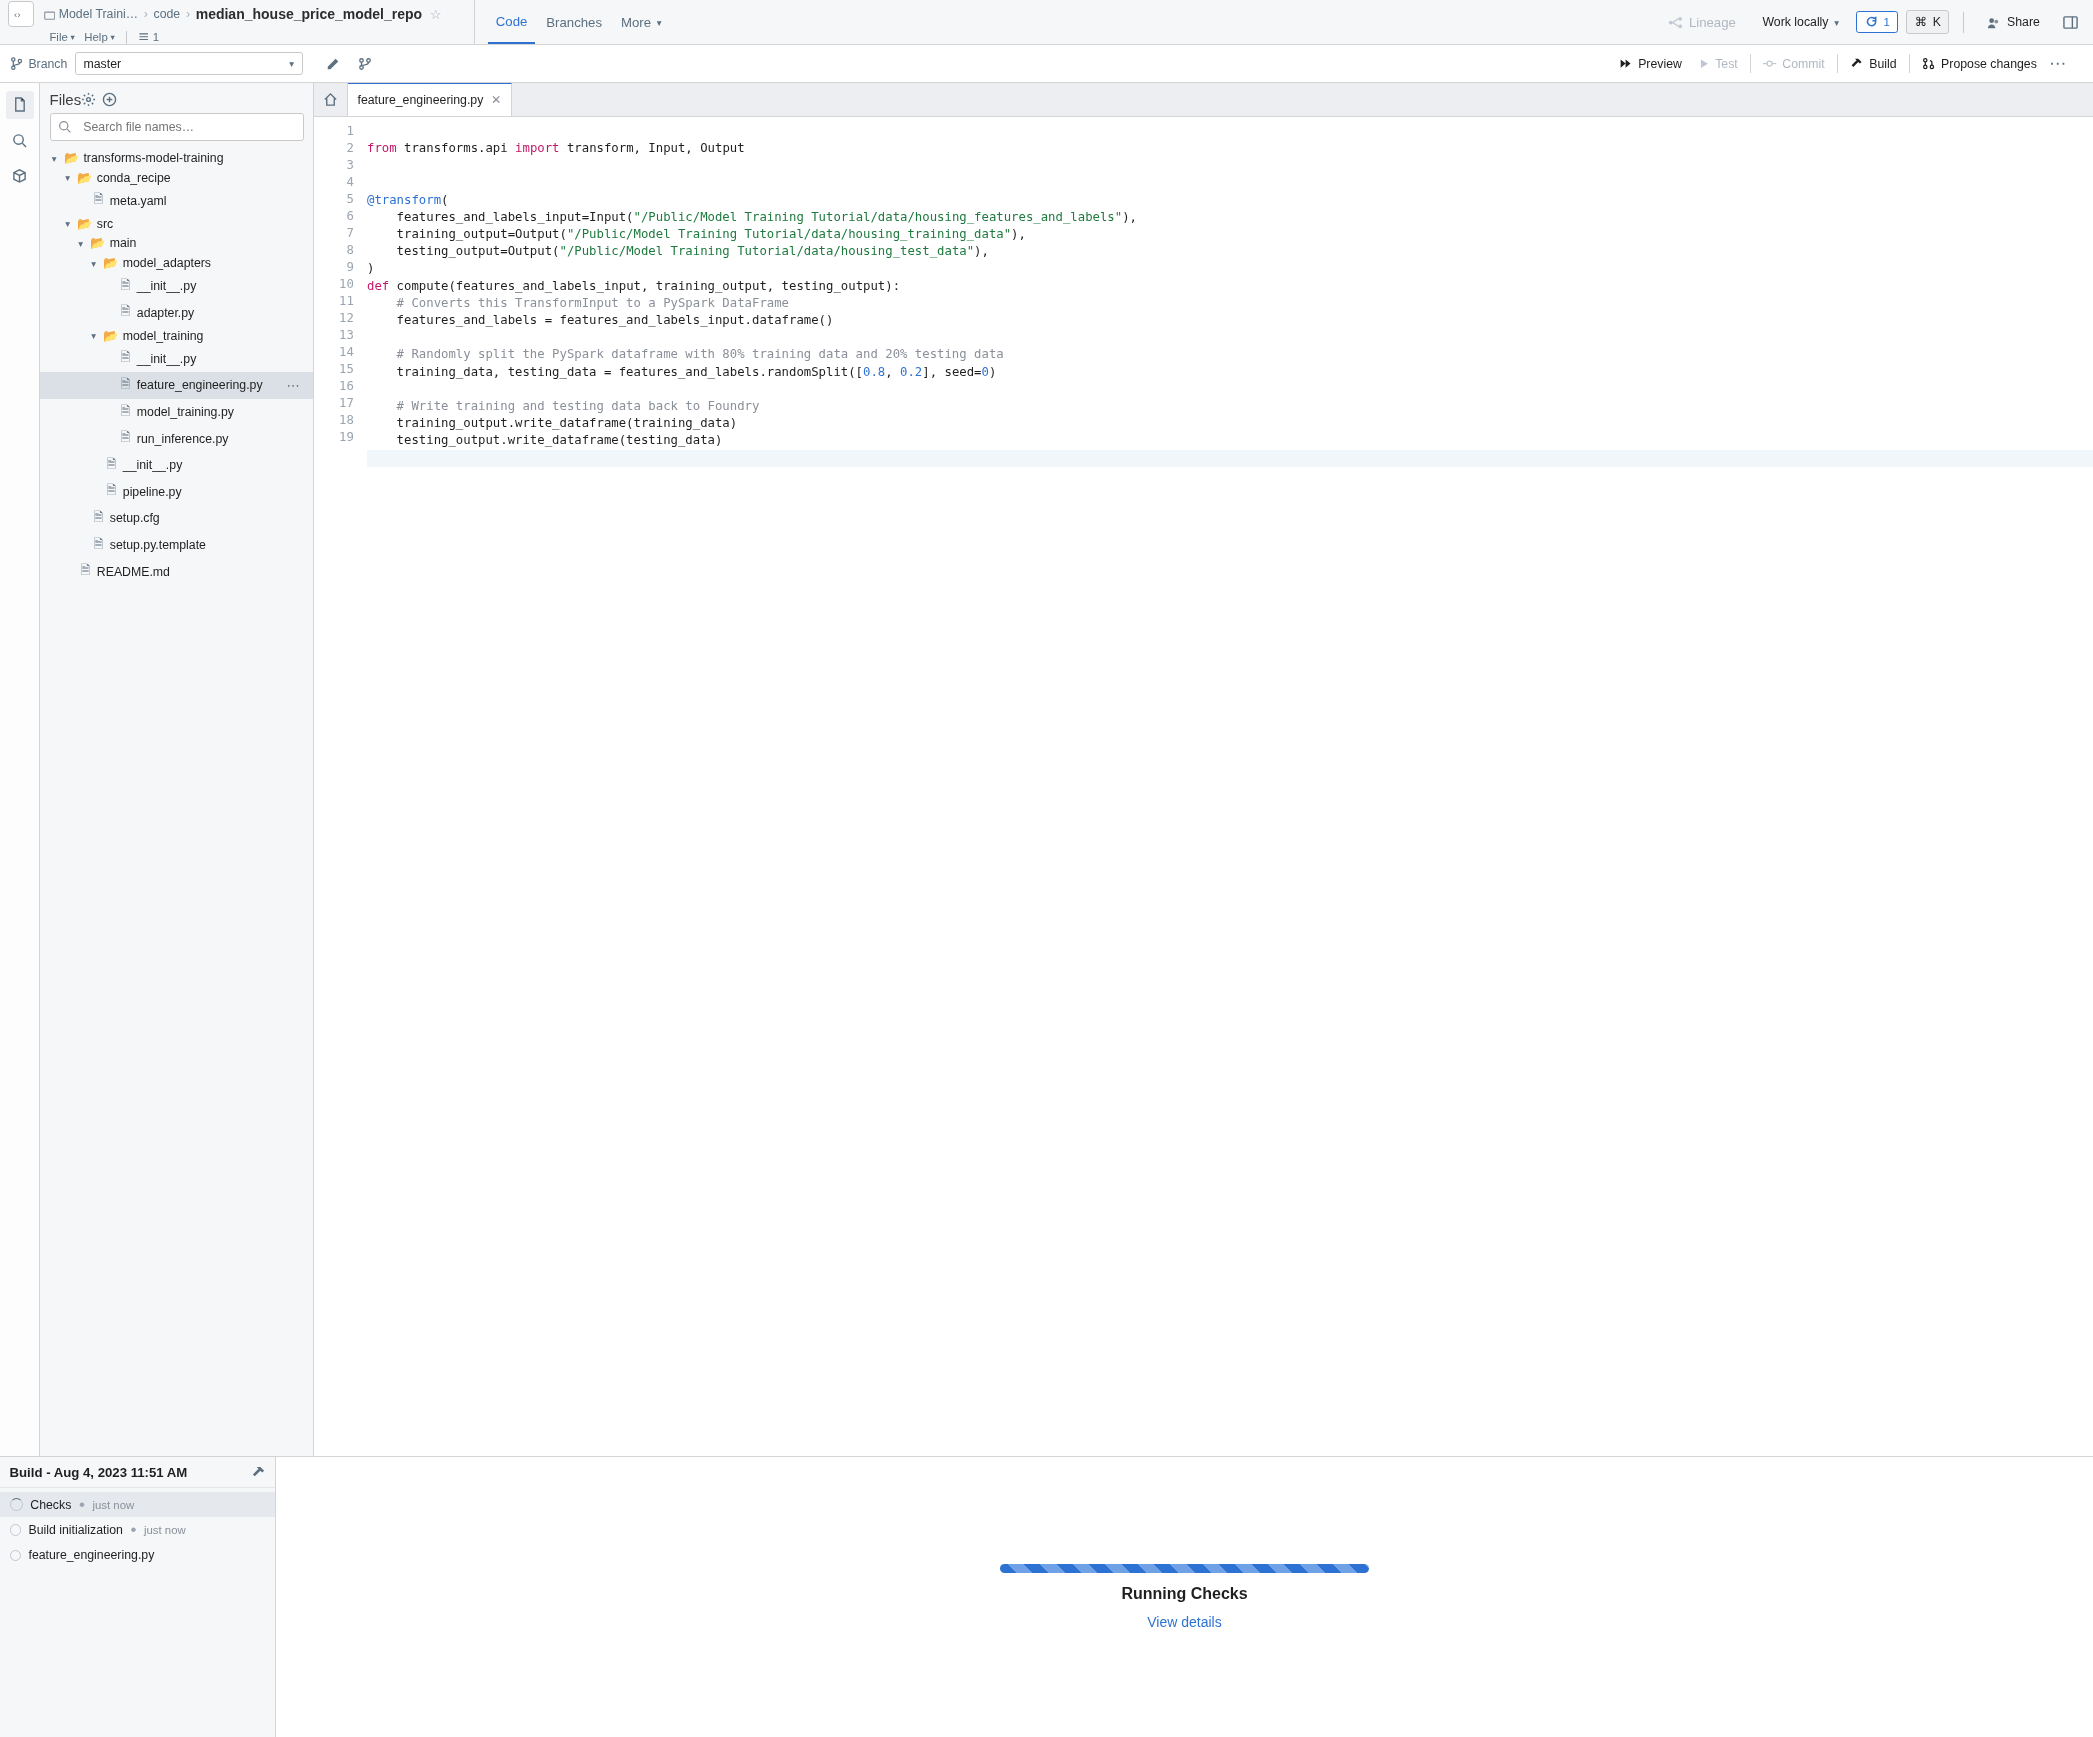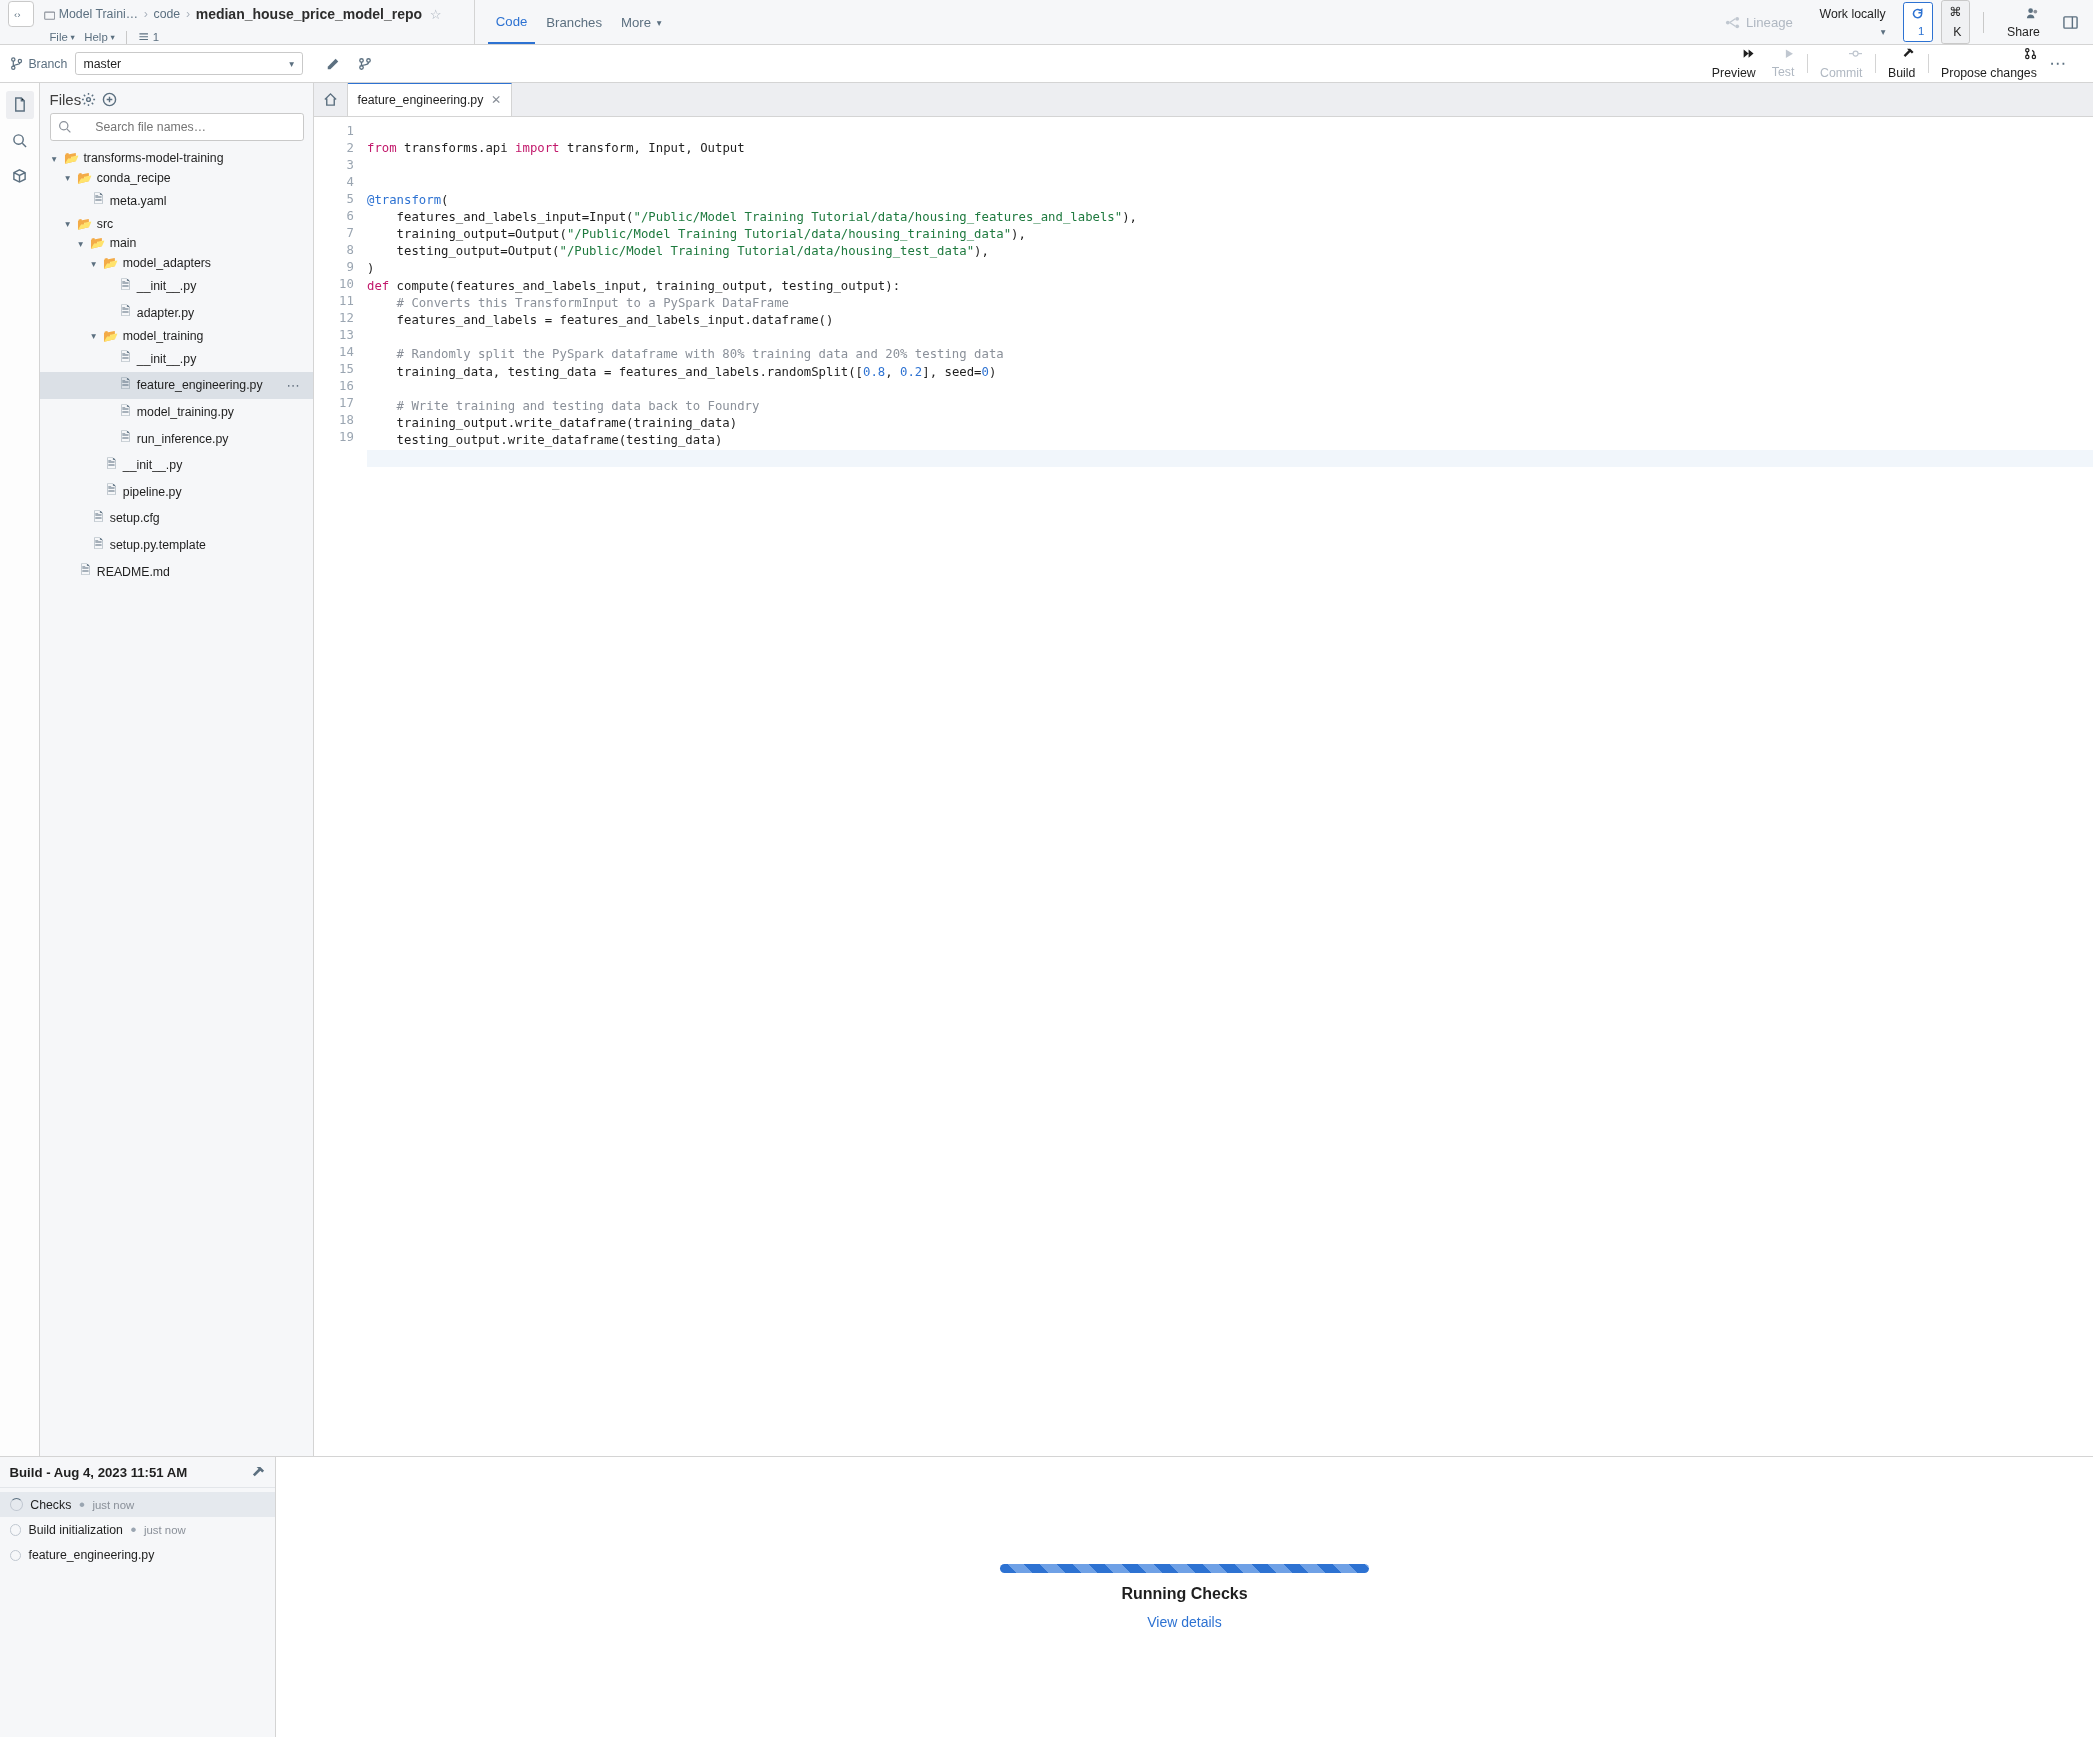--- a/index.html
+++ b/index.html
@@ -18,21 +18,21 @@
 .menubar-row { display: flex; align-items: center; gap: 1.9px; font-size: 11.4px; color:#5c7080; padding-left: 38px;}
 .menubar-item { padding: 1.9px 3.8px; cursor:pointer; display:flex; align-items:center; gap:2.8px;}
 .divider-v { width:0.9px; height:13.2px; background:#c9c9c9; margin:0 5.7px;}
 
 .header-right { display: flex; align-items: center; flex: 1; height: 100%; }
 .nav-tabs { display: flex; align-items: center; height: 100%; gap: 3.8px; padding-left: 13.2px; }
 .nav-tab { height: 100%; display:flex; align-items:center; padding: 0 7.6px; color:#5c7080; cursor:pointer; font-size: 13.2px;}
 .nav-tab.active { color:#2d72d2; border-bottom: 2.8px solid #2d72d2; font-weight:500;}
 .nav-tab .caret { margin-left:5.7px; font-size:9.5px;}
 .header-actions { margin-left:auto; display:flex; align-items:center; gap:7.6px; padding-right:9.5px;}
-.btn { border:0.9px solid #c9c9c9; background:#fff; border-radius:2.8px; padding:3.8px 9.5px; display:flex; align-items:flex-end; gap:5.7px; font-size:12.3px; cursor:pointer; color:#1f1f1f;flex-direction:column;}
+.btn { border:0.9px solid #c9c9c9; background:#fff; border-radius:2.8px; padding:3.8px 9.5px; display:flex; align-items:center; gap:5.7px; font-size:12.3px; cursor:pointer; color:#1f1f1f;}
 .btn.ghost { border:none; background:transparent; }
 .btn.square { padding:3.8px 7.6px; }
 .btn.blue-border { border-color:#2d72d2; color:#2d72d2;}
 .lineage-disabled { color:#b0b8c2; display:flex; align-items:center; gap:5.7px; font-size:13.2px; margin-right:9.5px;}
 
 
 .toolbar { display:flex; align-items:center; height:38px; border-bottom:0.9px solid #d4d4d4; }
 .toolbar-left { display:flex; align-items:center; gap:7.6px; padding:0 9.5px; flex:0 0 312px;}
 .branch-chip { display:flex; align-items:center; gap:5.7px; color:#5c7080; font-size:12.3px;}
 .branch-select { flex:1; border:0.9px solid #c9c9c9; border-radius:2.8px; padding:3.8px 7.6px; display:flex; align-items:center; justify-content:space-between; background:#fff; cursor:pointer; min-width: 208px;}
@@ -48,21 +48,21 @@
 .main { display:flex; flex:1; min-height:0;}
 .rail { width:40px; border-right:0.9px solid #d4d4d4; display:flex; flex-direction:column; align-items:center; padding-top:7.6px; gap:7.6px; background:#fdfdfd;}
 .rail-btn { width:28px; height:28px; border-radius:2.8px; display:flex; align-items:center; justify-content:center; color:#5c7080; cursor:pointer;}
 .rail-btn.active { background:#edeef1;}
 
 .sidebar { width:274px; border-right:0.9px solid #d4d4d4; display:flex; flex-direction:column; background:#f6f7f9;}
 .sidebar-header { display:flex; align-items:center; justify-content:flex-start; padding:7.6px 9.5px 5.7px 9.5px;}
 .sidebar-title { font-size:15px; font-weight:500; color:#3e3e3e;}
 .sidebar-header-actions { display:flex; gap:5.7px; color:#5c7080;}
 .search-wrap { padding:0 9.5px 7.6px 9.5px;}
-.search-box { display:flex; align-items:center; gap:24px; border:0.9px solid #c9c9c9; background:#fff; border-radius:2.8px; padding:5.7px 7.6px;}
+.search-box { display:flex; align-items:center; gap:12px; border:0.9px solid #c9c9c9; background:#fff; border-radius:2.8px; padding:5.7px 7.6px;}
 .search-box input { border:none; outline:none; flex:1; font-size:12.3px; background:transparent;}
 
 .tree { flex:1; overflow:auto; padding-bottom:9.5px;}
 .tree-row { display:flex; align-items:center; gap:3.8px; padding:2.8px 7.6px 2.8px 0; cursor:pointer; font-size:12.3px; color:#1f1f1f; white-space:nowrap;}
 .tree-row.selected { background:#dbe0e6;}
 .tree-caret { width:13.2px; text-align:center; color:#5c7080; font-size:9.5px;}
 .tree-icon { width:15px; color:#5c7080; display:inline-flex; align-items:center; justify-content:center;}
 .tree-row .more { margin-left:auto; color:#6b7785; font-size:13.2px; padding-right:5.7px; visibility:hidden;}
 .tree-row.selected .more { visibility:visible;}
 

